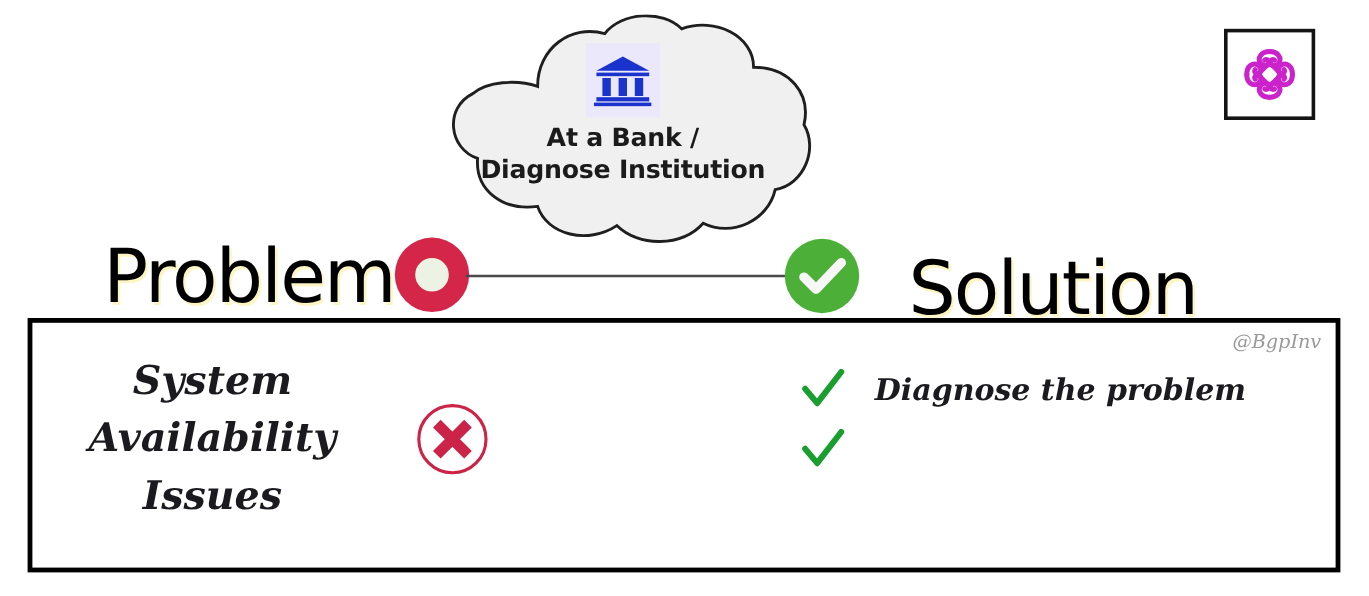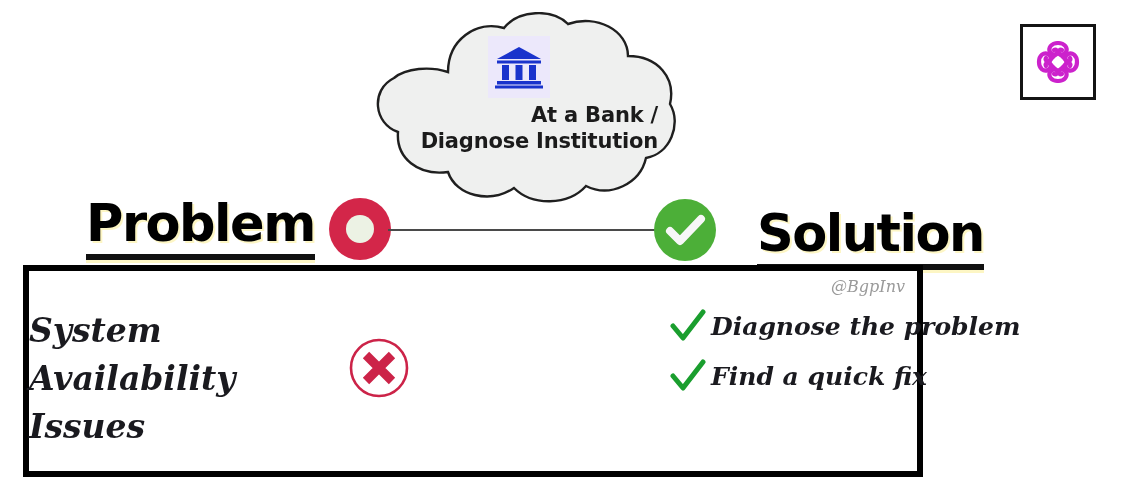--- a/index.html
+++ b/index.html
@@ -58,29 +58,28 @@
     justify-content: center;
   }
   #bank-icon-box svg { display: block; }
   .cloud-line {
     font-family: "DejaVu Sans", sans-serif;
     font-size: 21px;
     font-weight: bold;
     color: #1b1b1b;
     line-height: 1.25;
     letter-spacing: -0.2px;
-    text-align: right;
   }
 
   
   .heading {
     position: absolute;
     font-family: "DejaVu Sans", sans-serif;
-    font-size: 51px;
-    font-weight: bold;
+    font-size: 62px;
+    font-weight: normal;
     color: #000000;
     letter-spacing: -1.5px;
     text-shadow: 2px 2px 0 #fdf6c4;
     white-space: nowrap;
   }
   .heading::after {
     content: "";
     display: block;
     height: 6px;
     background: #111111;
@@ -127,43 +126,44 @@
     width: 282px;
     height: 40px;
   }
   #flow-arrow svg { display: block; }
 
   
   #content-panel {
     position: absolute;
     left: 23px;
     top: 265px;
-    width: 900px;
+    width: 1094px;
     height: 212px;
-    border: 6px solid #000000;
+    border: 4px solid #000000;
     box-sizing: border-box;
     background: #ffffff;
   }
 
   #watermark {
     position: absolute;
     right: 12px;
     top: 6px;
     font-family: "DejaVu Serif", serif;
     font-style: italic;
     font-size: 16px;
     color: #9a9a9a;
   }
 
   
   #problem-block {
     position: absolute;
     left: 0px;
-    top: 36px;
+    top: 24px;
     width: 300px;
+    text-align: center;
   }
   #problem-title {
     font-family: "DejaVu Serif", serif;
     font-weight: bold;
     font-style: italic;
     font-size: 33px;
     color: #1a1a1f;
     line-height: 1.45;
   }
   #problem-cross-icon {
@@ -179,21 +179,21 @@
   #solution-list {
     position: absolute;
     left: 640px;
     top: 30px;
     width: 450px;
   }
   .solution-item {
     display: flex;
     align-items: center;
     height: 50px;
-    gap: 4px;
+    gap: 24px;
   }
   .check-icon { flex: 0 0 auto; width: 38px; height: 34px; }
   .check-icon svg { display: block; }
   .solution-text {
     font-family: "DejaVu Serif", serif;
     font-weight: bold;
     font-style: italic;
     font-size: 25px;
     color: #1a1a1f;
     white-space: nowrap;
@@ -289,18 +289,17 @@
       </span>
       <span class="solution-text">Diagnose the problem</span>
     </div>
 
     <div class="solution-item">
       <span class="check-icon">
         <svg width="38" height="34" viewBox="0 0 38 34">
           <path d="M4 17 L14 29 L34 3" fill="none" stroke="#1a9e2e" stroke-width="5" stroke-linecap="round" stroke-linejoin="round"></path>
         </svg>
       </span>
-      <span class="solution-text">Find a quick fix</span>
     </div>
 
 
   </div>
 </div>
 
 </body></html>

